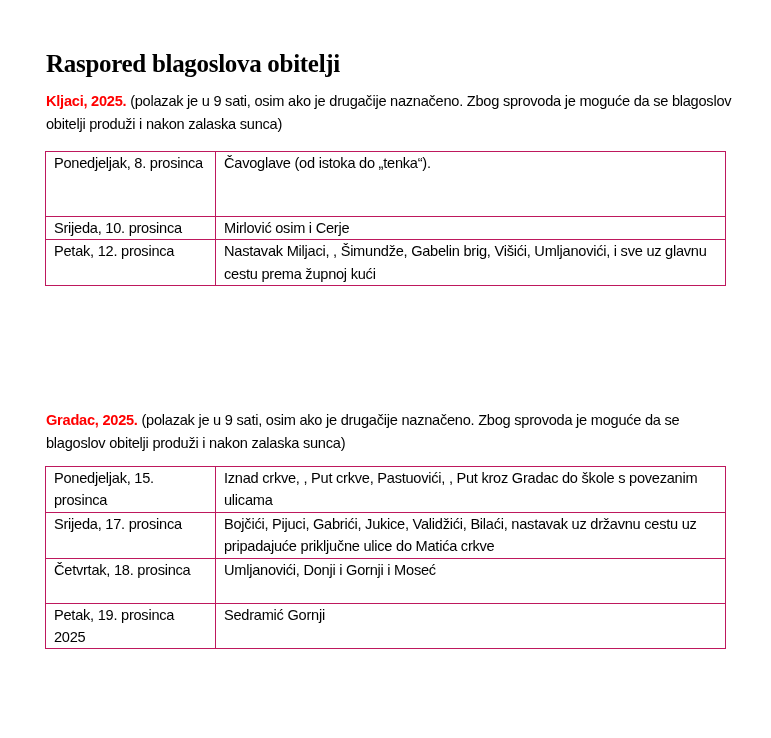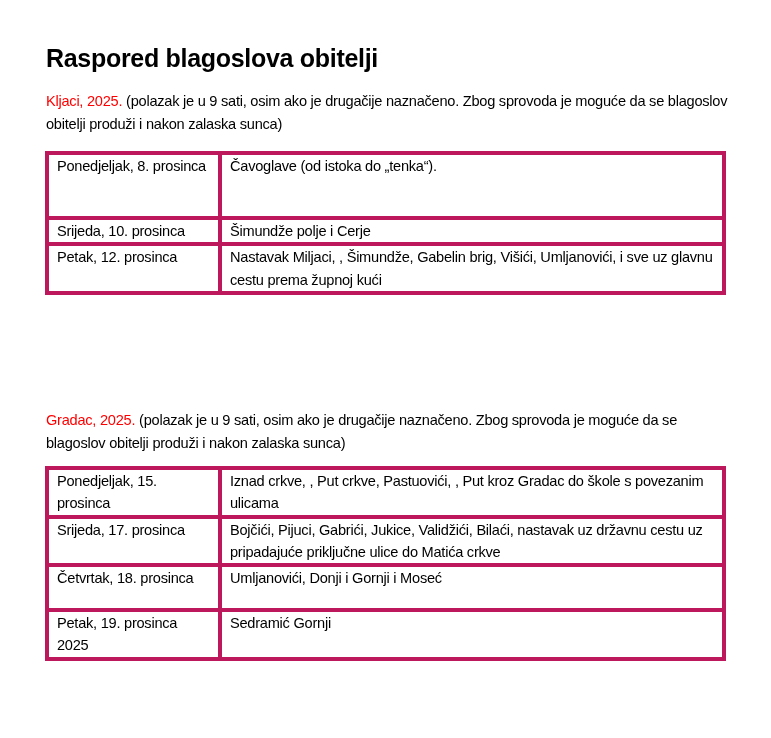--- a/index.html
+++ b/index.html
@@ -1,37 +1,37 @@
 <!DOCTYPE html>
 <html><head>
 <meta charset="utf-8">
 <style>
   html, body { margin: 0; padding: 0; background: #ffffff; }
   body {
     width: 771px; height: 738px; position: relative; overflow: hidden;
     font-family: "Liberation Sans", sans-serif; color: #000;
   }
   .title {
-    position: absolute; left: 46px; top: 42px;
+    position: absolute; left: 46px; top: 48px;
     font-size: 25px; font-weight: bold; letter-spacing: -0.3px;
-    margin: 0; line-height: 32px;
+    margin: 0; line-height: 32px; font-family: Liberation Serif, serif;
   }
   .intro {
     position: absolute; left: 46px; width: 690px;
     font-size: 14.6px; line-height: 22.5px; letter-spacing: -0.25px;
     margin: 0;
   }
-  .intro .place { color: #ff0000; font-weight: normal; }
+  .intro .place { color: #ff0000; font-weight: bold; }
   table.sched {
     position: absolute; left: 45px; width: 681px;
     border-collapse: collapse; table-layout: fixed;
     font-size: 14.6px; letter-spacing: -0.25px;
   }
   table.sched td {
-    border: 4px solid #be185d; vertical-align: top;
+    border: 1px solid #be185d; vertical-align: top;
     padding: 0 6px 0 8px; line-height: 22.3px;
   }
   table.sched td.day { width: 155px; }
   #t1 { top: 151px; }
   #t2 { top: 466px; }
   #intro1 { top: 90px; }
   #intro2 { top: 409px; }
 </style>
 </head>
 <body>
@@ -41,21 +41,21 @@
 <p class="intro" id="intro1"><span class="place">Kljaci, 2025.</span><span> (polazak je u 9 sati, osim ako je drugačije naznačeno. Zbog sprovoda je moguće da se blagoslov obitelji produži i nakon zalaska sunca)</span></p>
 
 <table class="sched" id="t1">
   <tbody>
     <tr style="height:65px">
       <td class="day">Ponedjeljak, 8. prosinca</td>
       <td>Čavoglave (od istoka do „tenka“).</td>
     </tr>
     <tr style="height:23px">
       <td class="day">Srijeda, 10. prosinca</td>
-      <td>Šimundže polje i Cerje</td>
+      <td>Mirlović osim i Cerje</td>
     </tr>
     <tr style="height:44px">
       <td class="day">Petak, 12. prosinca</td>
       <td>Nastavak Miljaci, , Šimundže, Gabelin brig, Višići, Umljanovići, i sve uz glavnu cestu prema župnoj kući</td>
     </tr>
   </tbody>
 </table>
 
 <p class="intro" id="intro2"><span class="place">Gradac, 2025.</span><span> (polazak je u 9 sati, osim ako je drugačije naznačeno. Zbog sprovoda je moguće da se blagoslov obitelji produži i nakon zalaska sunca)</span></p>
 

